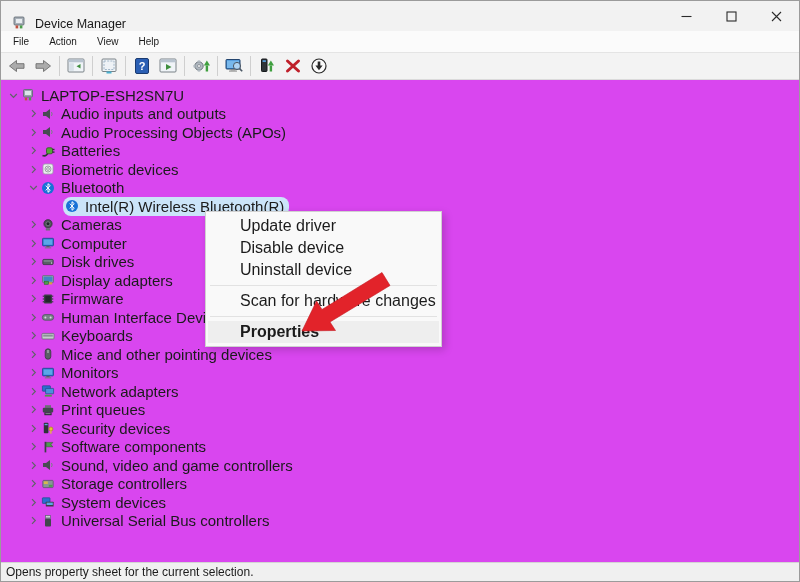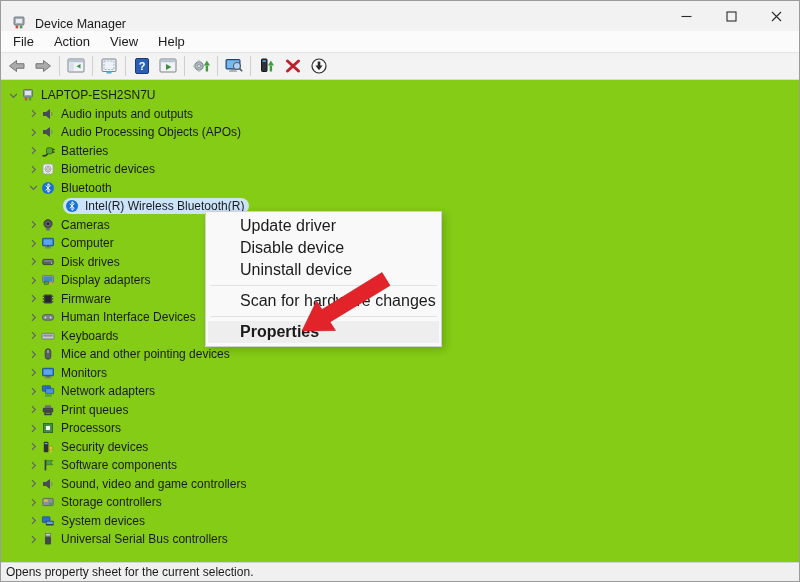--- a/index.html
+++ b/index.html
@@ -19,34 +19,34 @@
     flex:0 0 30px; background:#f2f2f2;
     display:flex; align-items:flex-end;
   }
   .app-icon { width:16px; height:16px; margin:0 8px 0 10px; display:flex; }
   .title-text { font-size:12.5px; color:#191919; }
   .win-controls { margin-left:auto; display:flex; height:100%; }
   .wc-btn { width:45px; height:100%; display:flex; align-items:center; justify-content:center; }
   
   .menubar {
     flex:0 0 22px; background:#fbfbfb; border-bottom:1px solid #e4e4e4;
-    display:flex; align-items:center; font-size:13px; padding-left:2px;
+    display:flex; align-items:center; font-size:10px; padding-left:2px;
   }
   .mitem { padding:2px 10px; }
   
   .toolbar {
     flex:0 0 27px; background:#f3f3f3; border-bottom:1px solid #dadada;
     display:flex; align-items:center; padding-left:3px;
   }
   .tbtn { width:26px; height:24px; display:flex; align-items:center; justify-content:center; }
   .tsep { width:1px; height:20px; background:#cfcfcf; margin:0 3px; }
   
   .tree {
-    flex:1 1 auto; background:#84cc16; overflow:hidden;
-    padding-top:6px; font-size:12px; position:relative;
+    flex:1 1 auto; background:#d946ef; overflow:hidden;
+    padding-top:6px; font-size:15px; position:relative;
   }
   .trow { height:18.5px; display:flex; align-items:center; white-space:nowrap; }
   .chev { width:16px; height:16px; flex:0 0 auto; display:flex; align-items:center; justify-content:center; }
   .lvl0 .chev { margin-left:4px; }
   .lvl1 .chev { margin-left:24px; }
   .lvl2 { margin-left:62px; }
   .ticon { width:14px; height:14px; flex:0 0 auto; margin-right:6px; display:flex; }
   .tlabel { color:#1b1b1b; }
   .selwrap { display:flex; align-items:center; background:#cbe4f9; padding:1px 5px 1px 2px; border-radius:8px; }
   
@@ -491,34 +491,20 @@
         <span class="tlabel">Print queues</span>
       </div>
       <div class="trow lvl1">
         <span class="chev">
           <svg width="9" height="9" viewBox="0 0 9 9">
             <path d="M3 1.2 L6.3 4.5 L3 7.8" fill="none" stroke="#5f6368" stroke-width="1.2"></path>
           </svg>
         </span>
         <span class="ticon">
           <svg width="14" height="14" viewBox="0 0 14 14">
-            <rect x="2.4" y="2.4" width="9.2" height="9.2" fill="#3f8f3f" stroke="#2a5e2a" stroke-width="0.8"></rect>
-            <rect x="4.6" y="4.6" width="4.8" height="4.8" fill="#eef4ee" stroke="#2a5e2a" stroke-width="0.5"></rect>
-          </svg>
-        </span>
-        <span class="tlabel">Processors</span>
-      </div>
-      <div class="trow lvl1">
-        <span class="chev">
-          <svg width="9" height="9" viewBox="0 0 9 9">
-            <path d="M3 1.2 L6.3 4.5 L3 7.8" fill="none" stroke="#5f6368" stroke-width="1.2"></path>
-          </svg>
-        </span>
-        <span class="ticon">
-          <svg width="14" height="14" viewBox="0 0 14 14">
             <rect x="2.8" y="1.8" width="4.6" height="10.4" rx="0.8" fill="#2e3338"></rect>
             <rect x="3.6" y="2.9" width="3" height="1.3" fill="#5aa7e8"></rect>
             <circle cx="9.9" cy="8" r="2" fill="#e8c532" stroke="#a8881a" stroke-width="0.7"></circle>
             <rect x="9.3" y="9.7" width="1.2" height="3" fill="#e8c532"></rect>
           </svg>
         </span>
         <span class="tlabel">Security devices</span>
       </div>
       <div class="trow lvl1">
         <span class="chev">

